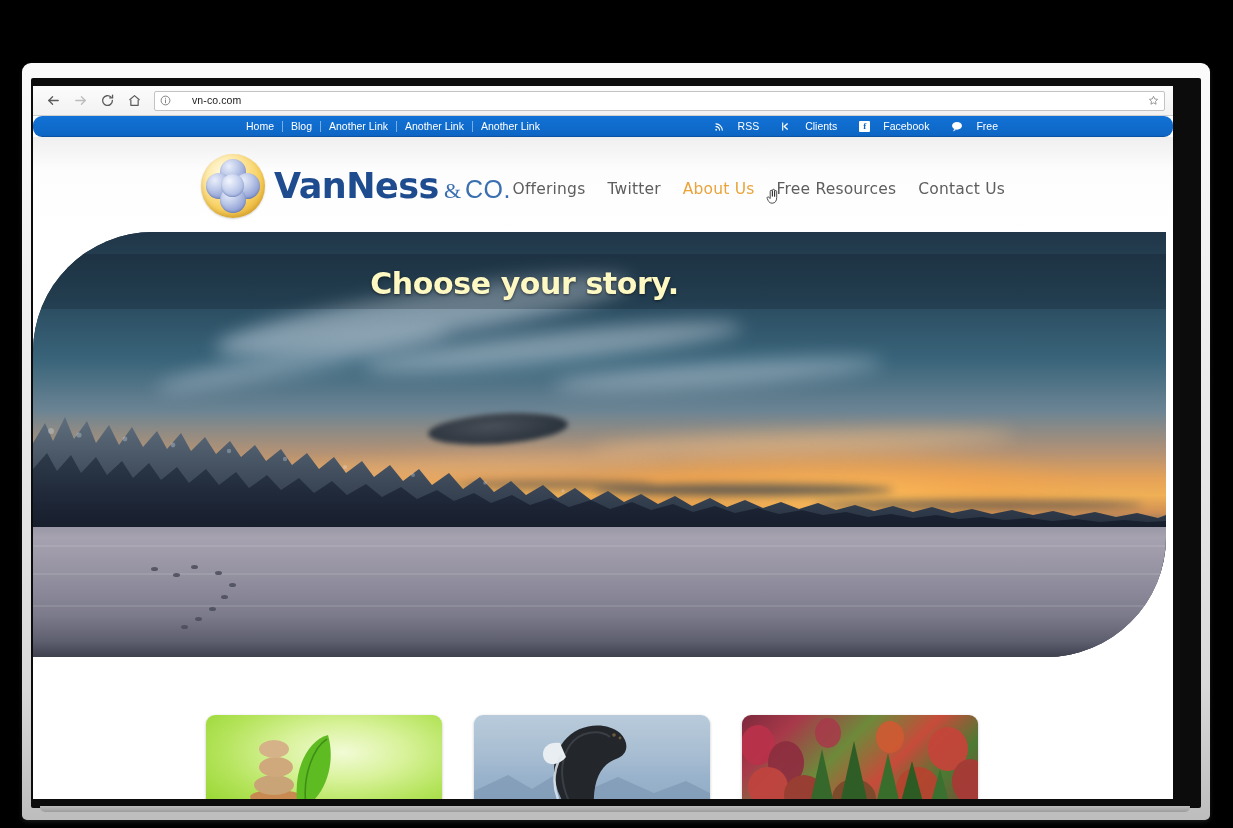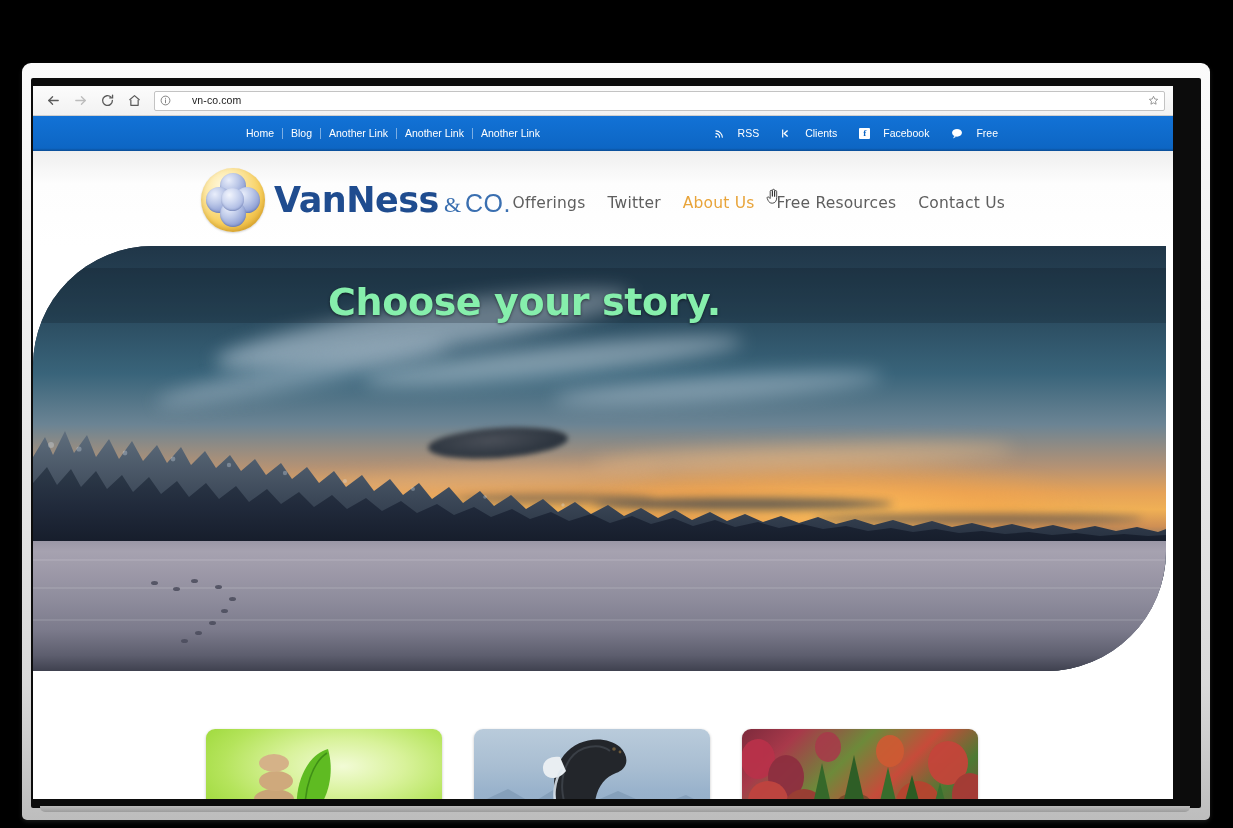--- a/index.html
+++ b/index.html
@@ -101,24 +101,25 @@
     line-height: 1;
     white-space: nowrap;
     overflow: hidden;
     margin-left: 16px;
   }
   .omni-star { flex: none; color: #7a7a7a; display:flex; align-items:center; }
 
   
   .utility-bar {
     position: relative;
-    height: 35px;
+    height: 21px;
     background: linear-gradient(180deg,#1272d6 0%,#0d66c4 92%,#0a4c95 100%);
     display: flex;
     align-items: center;
+    border-radius: 9px;
   }
   .util-left {
     position: absolute;
     left: 205px;
     display: flex; align-items: center;
     gap: 0px;
   }
   .util-left a {
     color: #ffffff;
     font-size: 10.5px;
@@ -359,23 +360,23 @@
     left: 0; top: 22px;
     width: 100%; height: 55px;
     background: rgba(10,18,28,0.22);
   }
   .hero-title {
     position: absolute;
     left: 0; top: 34px;
     width: 100%;
     text-align: center;
     padding-right: 150px;
-    font-size: 38px;
+    font-size: 30px;
     font-weight: bold;
-    color: #86efac;
+    color: #fef9c3;
     letter-spacing: -0.4px;
     text-shadow: 0 1px 3px rgba(0,0,0,0.55);
     font-family: "DejaVu Sans", sans-serif;
   }
 
   
   .thumbs-section {
     position: relative;
     background: #ffffff;
     height: 140px;

